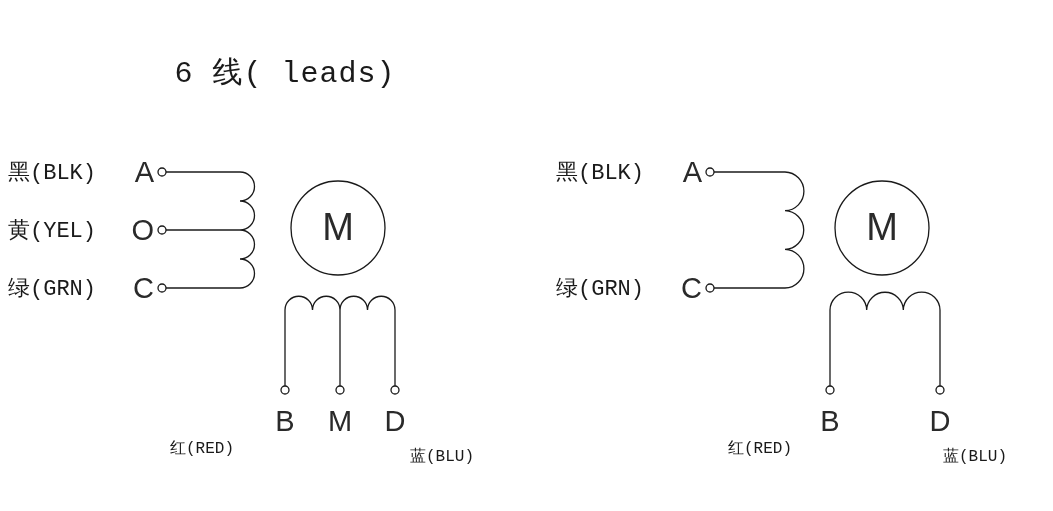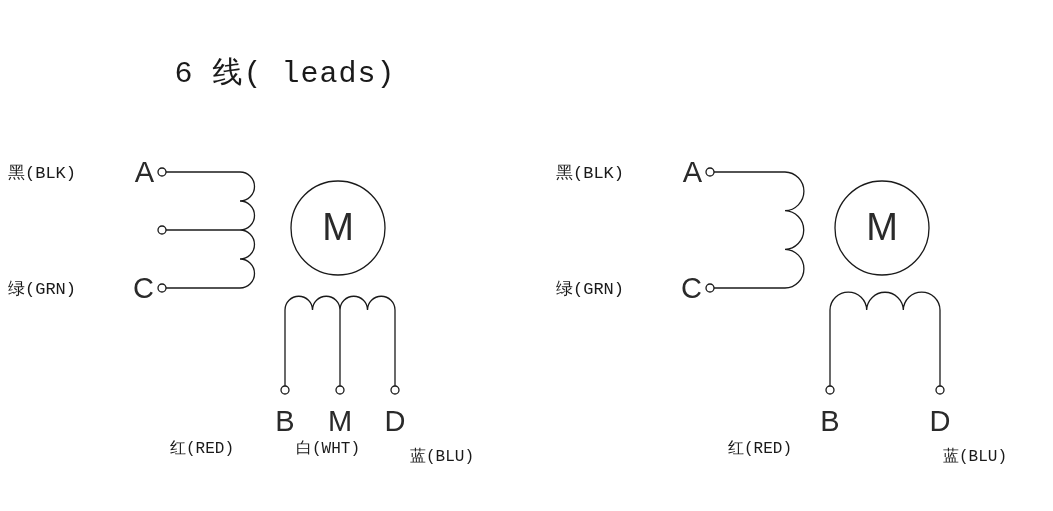--- a/index.html
+++ b/index.html
@@ -16,21 +16,21 @@
   .title{
     font-size:30px;
     text-align:center;
     letter-spacing:1px;
   }
   .wire-row{
     position:absolute;
     width:146px;height:34px;
     display:flex;align-items:center;justify-content:space-between;
   }
-  .cn{font-size:17px;}
+  .cn{font-size:22px;}
   .term-letter{
     font-family:"Liberation Sans","DejaVu Sans",sans-serif;
     font-size:29px;color:#2a2a2a;line-height:1;
   }
   .bottom-letter{
     font-family:"Liberation Sans","DejaVu Sans",sans-serif;
     font-size:29px;color:#2a2a2a;
     width:50px;text-align:center;
   }
   .color-label{font-size:16px;}
@@ -93,33 +93,36 @@
       </g>
     </g>
   </svg>
 
   <div class="abs title" style="left:140px;top:16px;width:290px;margin-top:36px;">6 线( leads)</div>
 
   <div class="wire-row" style="left:8px;top:155px;">
     <span class="cn">黑(BLK)</span>
     <span class="term-letter">A</span>
   </div>
+  <div class="wire-row" style="left:8px;top:213px;">
+    <span class="cn">黄(YEL)</span>
+    <span class="term-letter">O</span>
+  </div>
   <div class="wire-row" style="left:8px;top:271px;">
     <span class="cn">绿(GRN)</span>
     <span class="term-letter">C</span>
   </div>
 
   <span class="abs motor-m" style="left:313px;top:208px;">M</span>
 
   <span class="abs bottom-letter" style="left:260px;top:405px;">B</span>
   <span class="abs bottom-letter" style="left:315px;top:405px;">M</span>
   <span class="abs bottom-letter" style="left:370px;top:405px;">D</span>
 
   <span class="abs color-label" style="left:170px;top:438px;">红(RED)</span>
-  <span class="abs color-label" style="left:296px;top:438px;">白(WHT)</span>
   <span class="abs color-label" style="left:410px;top:446px;">蓝(BLU)</span>
 
 
   <div class="wire-row" style="left:556px;top:155px;">
     <span class="cn">黑(BLK)</span>
     <span class="term-letter">A</span>
   </div>
   <div class="wire-row" style="left:556px;top:271px;">
     <span class="cn">绿(GRN)</span>
     <span class="term-letter">C</span>

